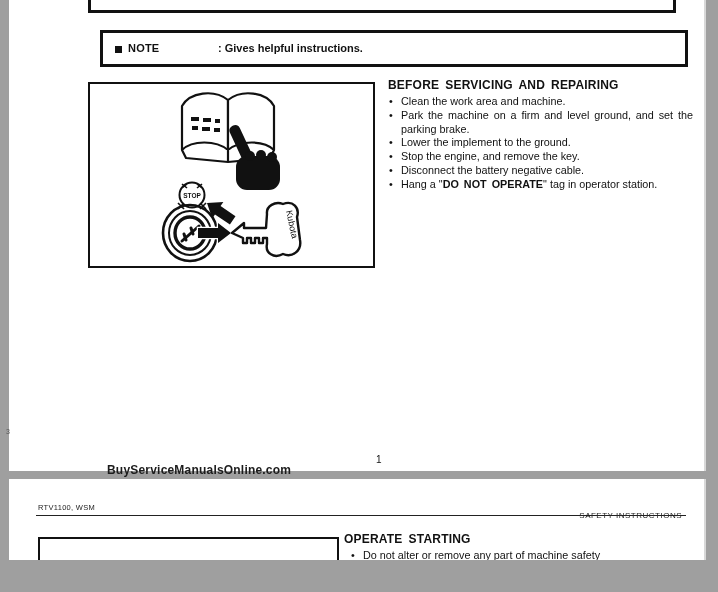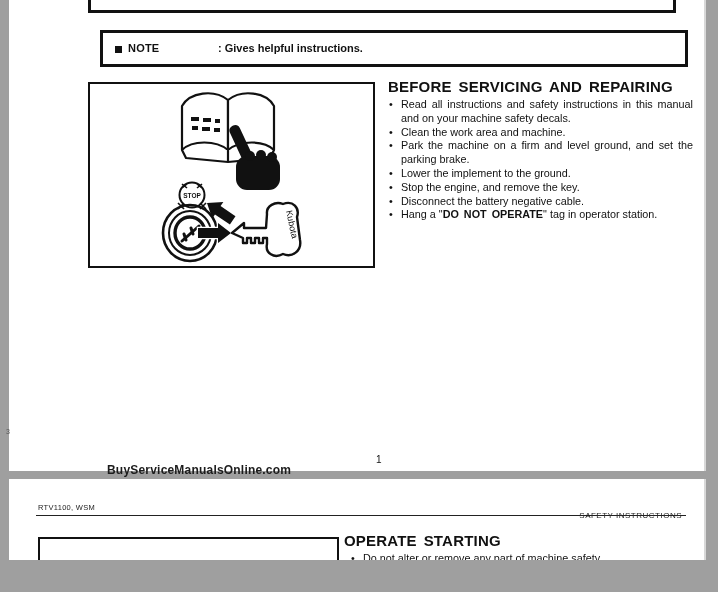--- a/index.html
+++ b/index.html
@@ -29,21 +29,21 @@
                font-size:11px; font-weight:bold; }
 
   
   .fig1 { left:79px; top:82px; width:287px; height:186px;
           border:2px solid #111; box-sizing:border-box; background:#fff; }
   .fig2 { left:29px; top:58px; width:301px; height:80px;
           border:2px solid #111; box-sizing:border-box; background:#fff; }
 
   
   .col1 { left:379px; top:78px; width:305px; }
-  .sec-heading { font-size:15px; font-weight:bold; letter-spacing:0.2px;
+  .sec-heading { font-size:12px; font-weight:bold; letter-spacing:0.2px;
                  word-spacing:2.5px; margin:0 0 3px 0; }
   .doc-bullets { list-style:none; margin:0; padding:0;
                  font-size:10.8px; line-height:13.8px; text-align:justify; }
   .doc-bullets li { position:relative; padding-left:13px; }
   .doc-bullets li::before { content:"\2022"; position:absolute; left:1px; }
   .emph { font-weight:bold; word-spacing:2px; }
 
   .watermark { left:98px; top:437px; font-size:12px; font-weight:bold;
                letter-spacing:0.2px; color:#1c1c1c;margin-top:26px; }
   .pagenum { left:367px; top:454px; font-size:10px; }
@@ -129,21 +129,20 @@
       <g>
         <path fill="#fff" stroke="#111" stroke-width="2.4" stroke-linejoin="round" d="M142 149 L154 139 L154 144 L176 144 L177 130 C176 122 185 117 193 120 C203 116 210 124 207 133 L210 156 C212 167 202 174 193 170 C184 175 175 169 177 160 L177 154 L173 154 L173 159 L169 159 L169 154 L165 154 L165 159 L161 159 L161 154 L157 154 L157 159 L153 159 L153 154 Z"></path>
         <text transform="translate(196,127) rotate(78)" font-size="9" fill="#111">Kubota</text>
       </g>
     </svg>
   </div>
 
   <div class="abs col1">
     <div class="sec-heading">BEFORE SERVICING AND REPAIRING</div>
     <ul class="doc-bullets">
-      <li>Read all instructions and safety instructions in this manual and on your machine safety decals.</li>
       <li>Clean the work area and machine.</li>
       <li>Park the machine on a firm and level ground, and set the parking brake.</li>
       <li>Lower the implement to the ground.</li>
       <li>Stop the engine, and remove the key.</li>
       <li>Disconnect the battery negative cable.</li>
       <li><span>Hang a "</span><span class="emph">DO NOT OPERATE</span><span>" tag in operator station.</span></li>
     </ul>
   </div>
 
   <div class="abs watermark">BuyServiceManualsOnline.com</div>

